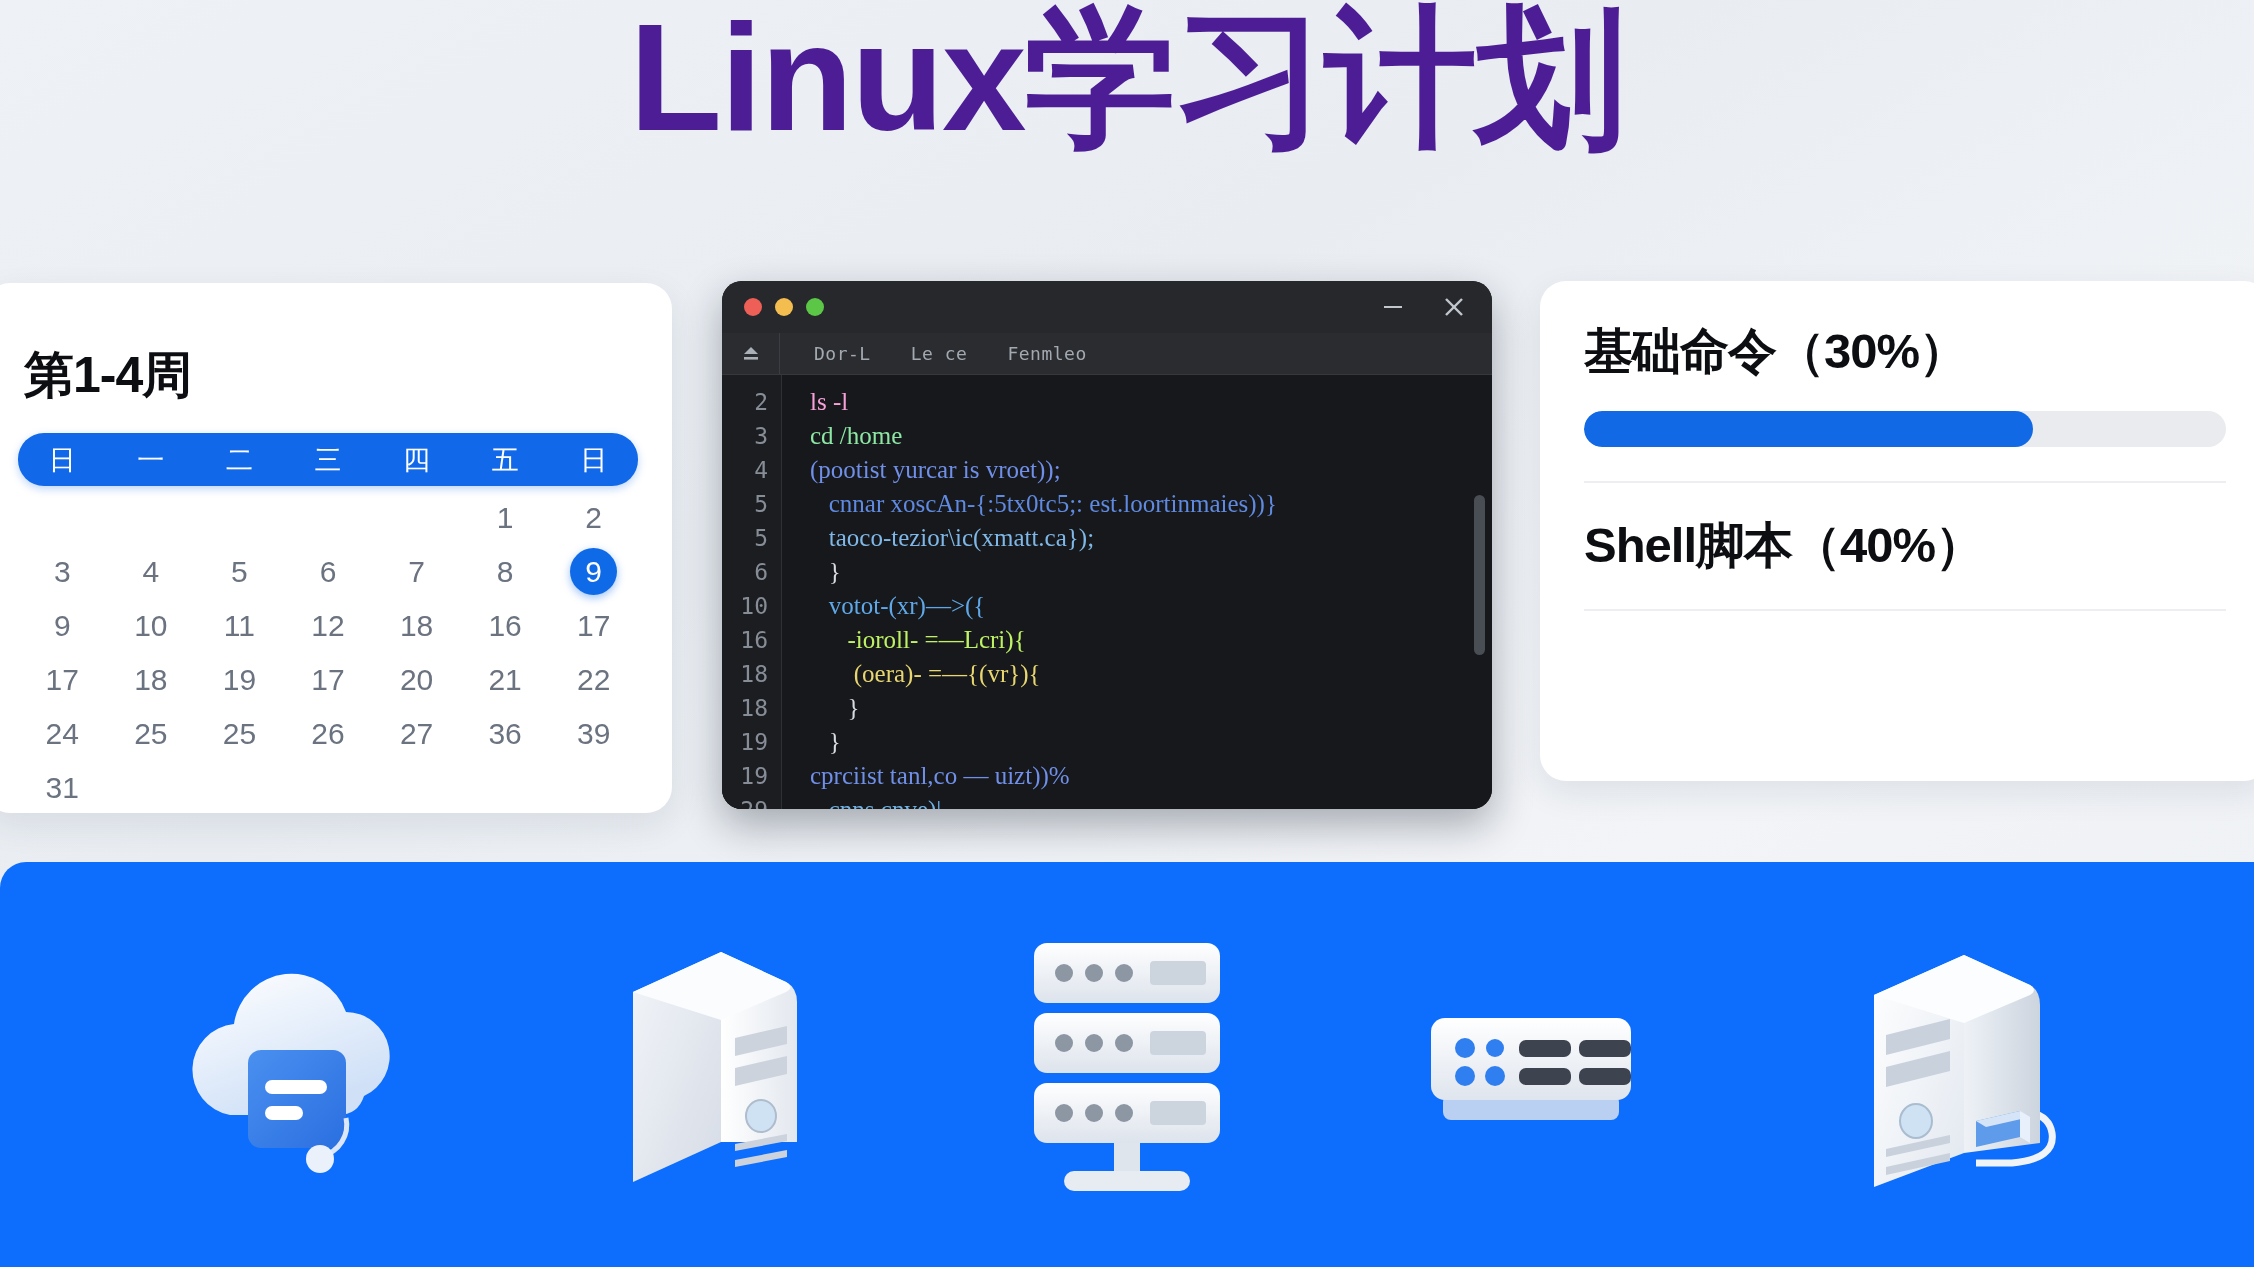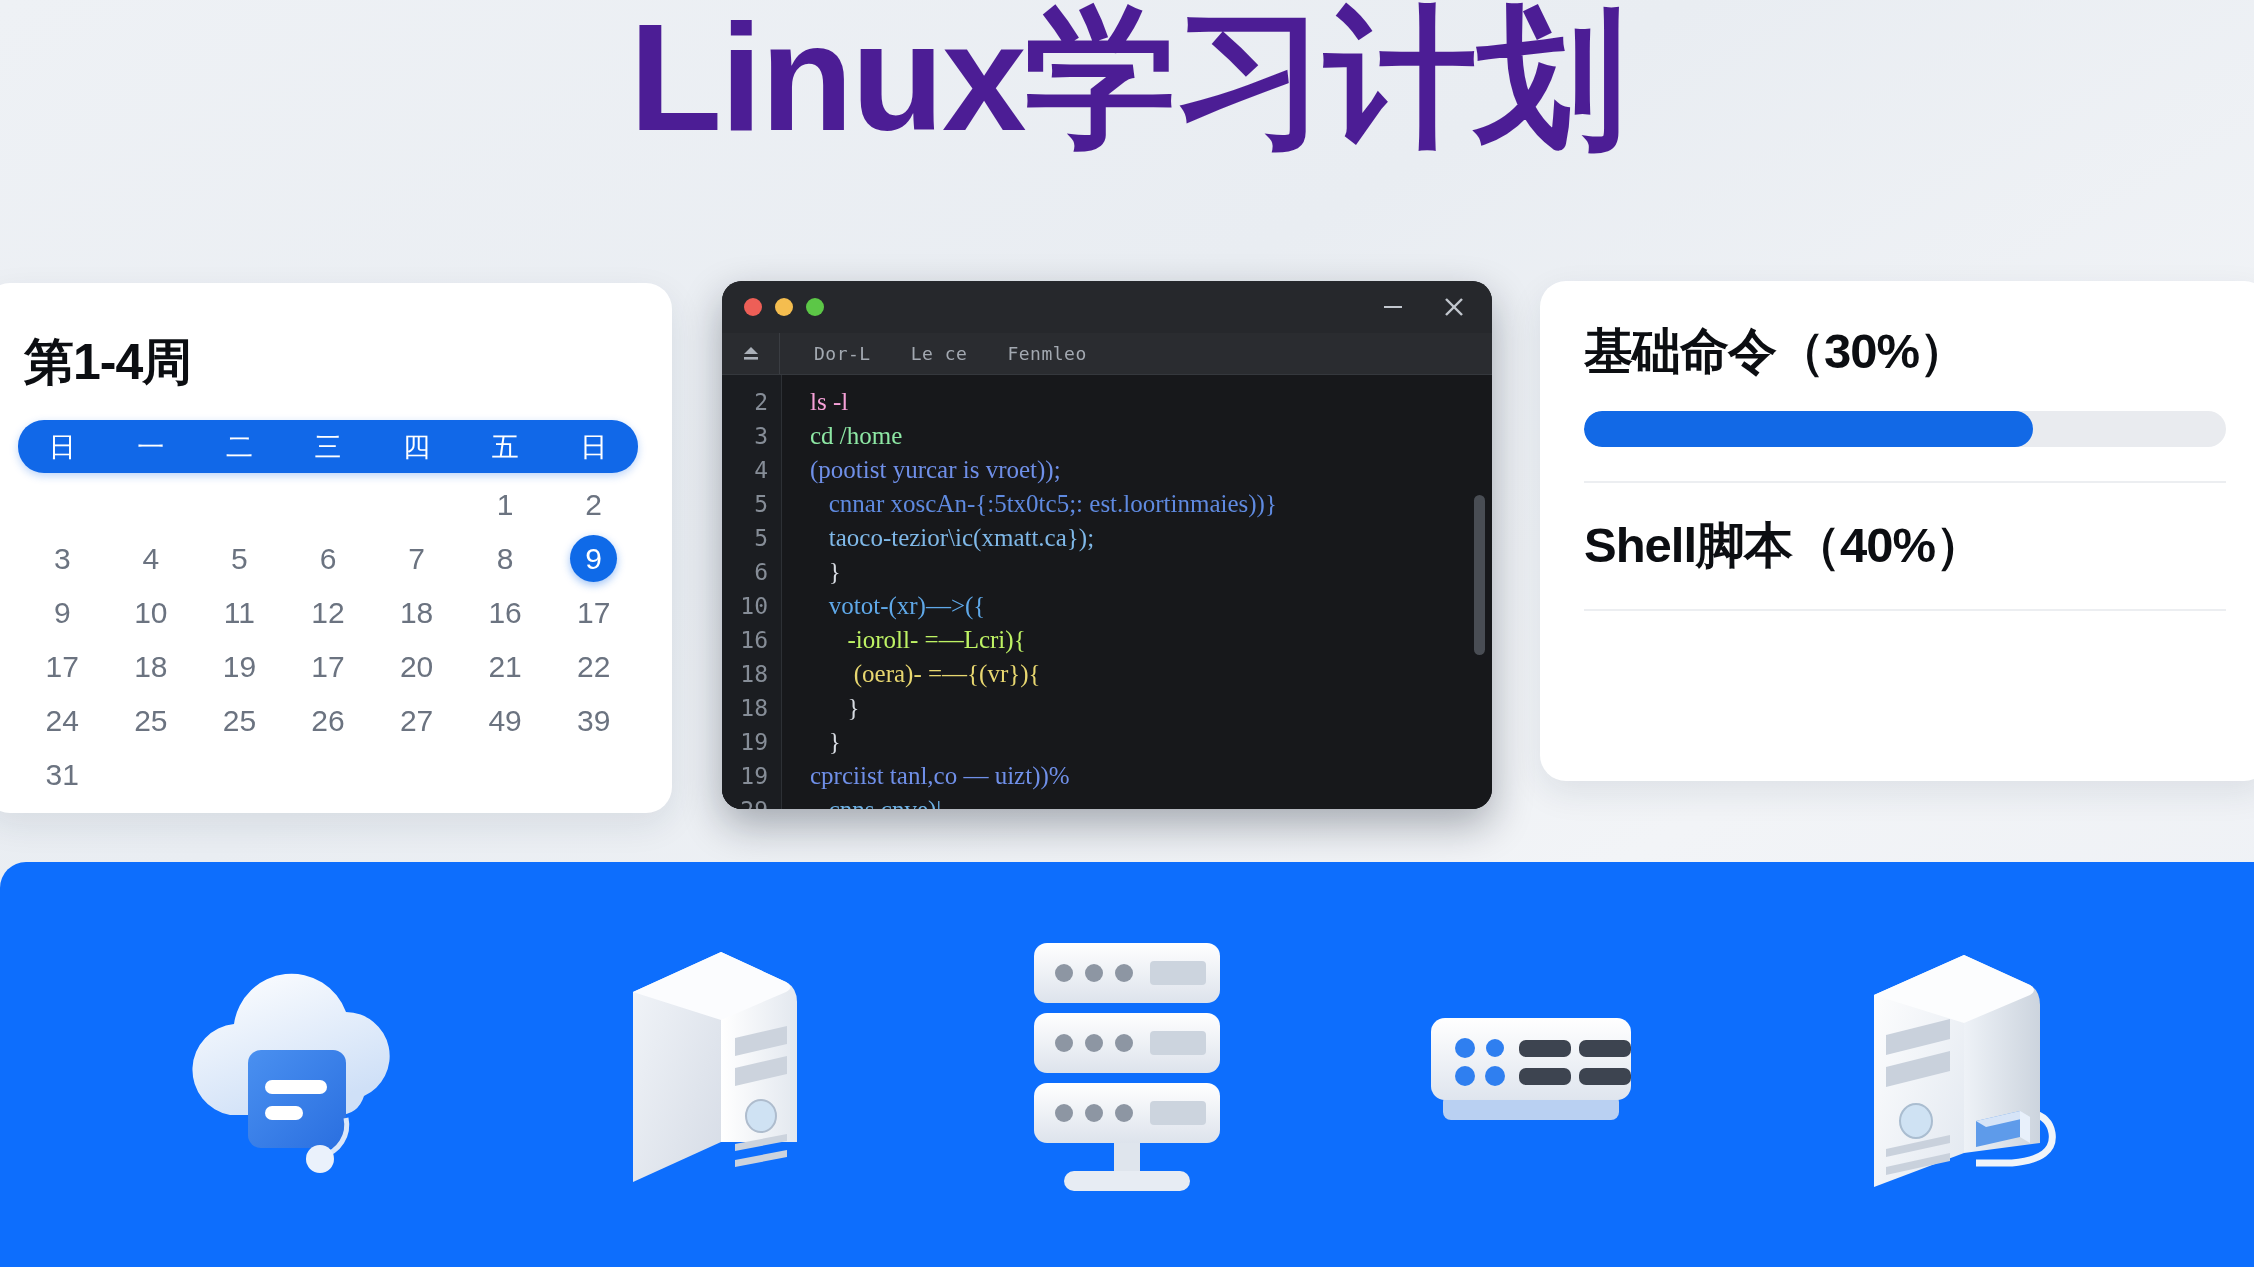--- a/index.html
+++ b/index.html
@@ -46,21 +46,21 @@
     background:#ffffff;
     border-radius:26px;
     box-shadow:0 12px 34px rgba(25,40,70,.09);
     padding:34px 34px 0 34px;
   }
   .cal-title {
     font-size:50px;
     font-weight:700;
     color:#0c0e12;
     letter-spacing:-1px;
-    margin:12px 0 24px 6px;
+    margin:25px 0 24px 6px;
   }
   .weekday-bar {
     background:#1168e8;
     border-radius:26px;
     height:53px;
     display:grid;
     grid-template-columns:repeat(7,1fr);
     align-items:center;
     box-shadow:0 3px 8px rgba(17,104,232,.28);
   }
@@ -299,21 +299,21 @@
       <div class="cal-cell">17</div>
       <div class="cal-cell">20</div>
       <div class="cal-cell">21</div>
       <div class="cal-cell">22</div>
 
       <div class="cal-cell">24</div>
       <div class="cal-cell">25</div>
       <div class="cal-cell">25</div>
       <div class="cal-cell">26</div>
       <div class="cal-cell">27</div>
-      <div class="cal-cell">49</div>
+      <div class="cal-cell">36</div>
       <div class="cal-cell">39</div>
 
       <div class="cal-cell">31</div>
       <div class="cal-cell empty"></div>
       <div class="cal-cell empty"></div>
       <div class="cal-cell empty"></div>
       <div class="cal-cell empty"></div>
       <div class="cal-cell empty"></div>
       <div class="cal-cell empty"></div>
     </div>

